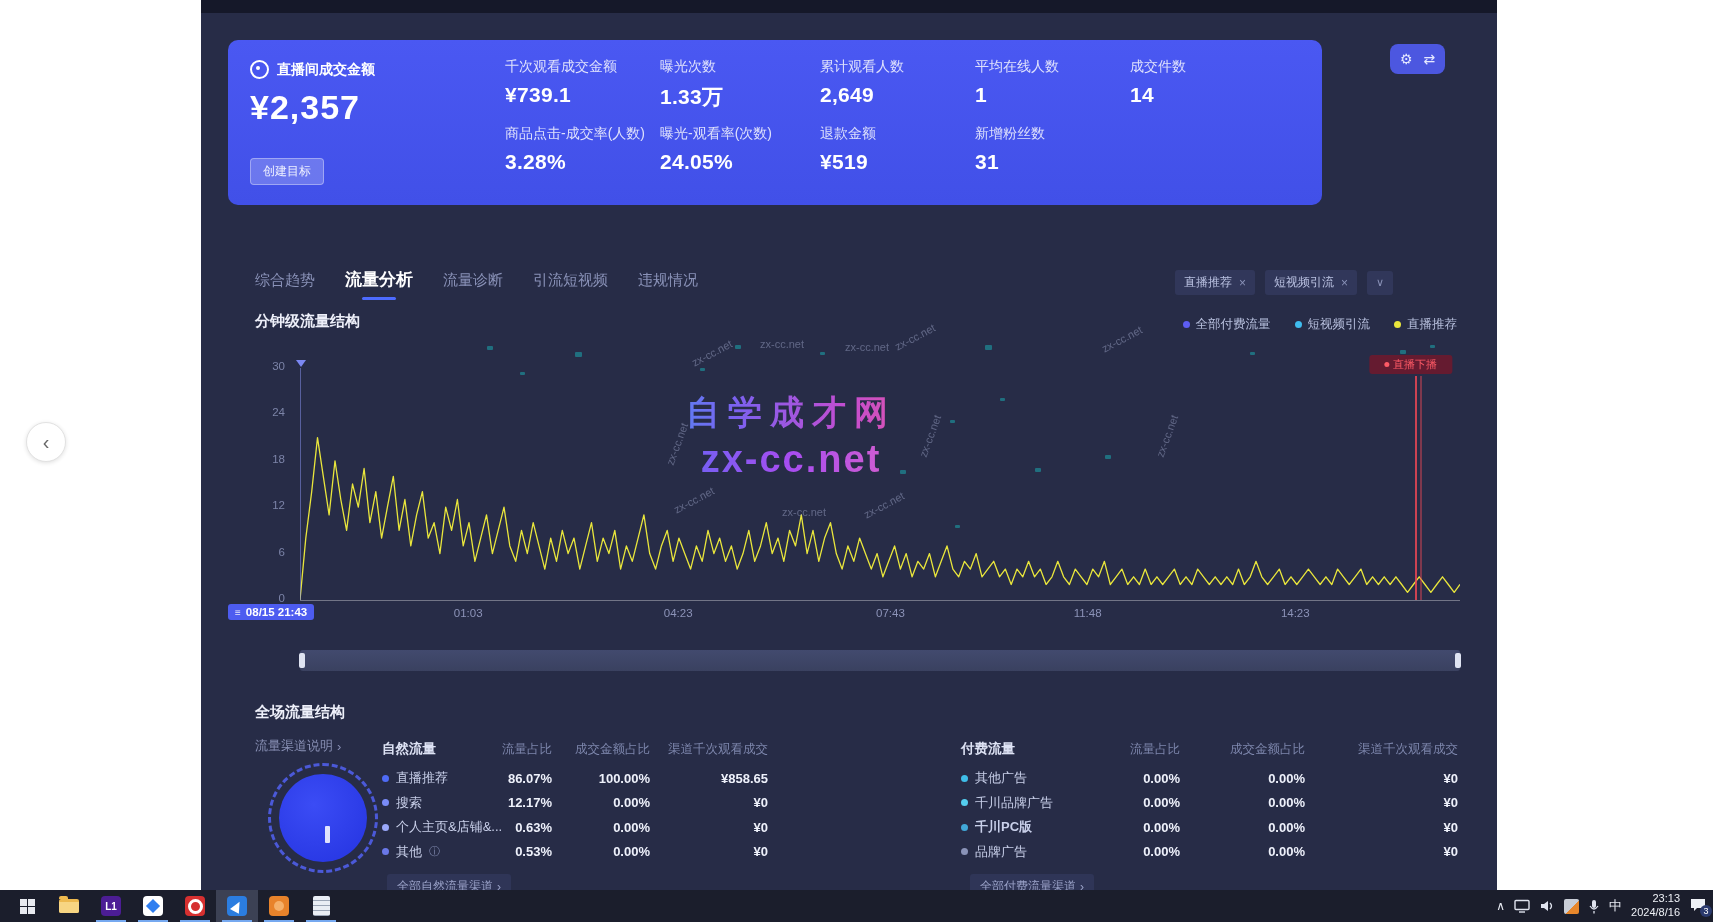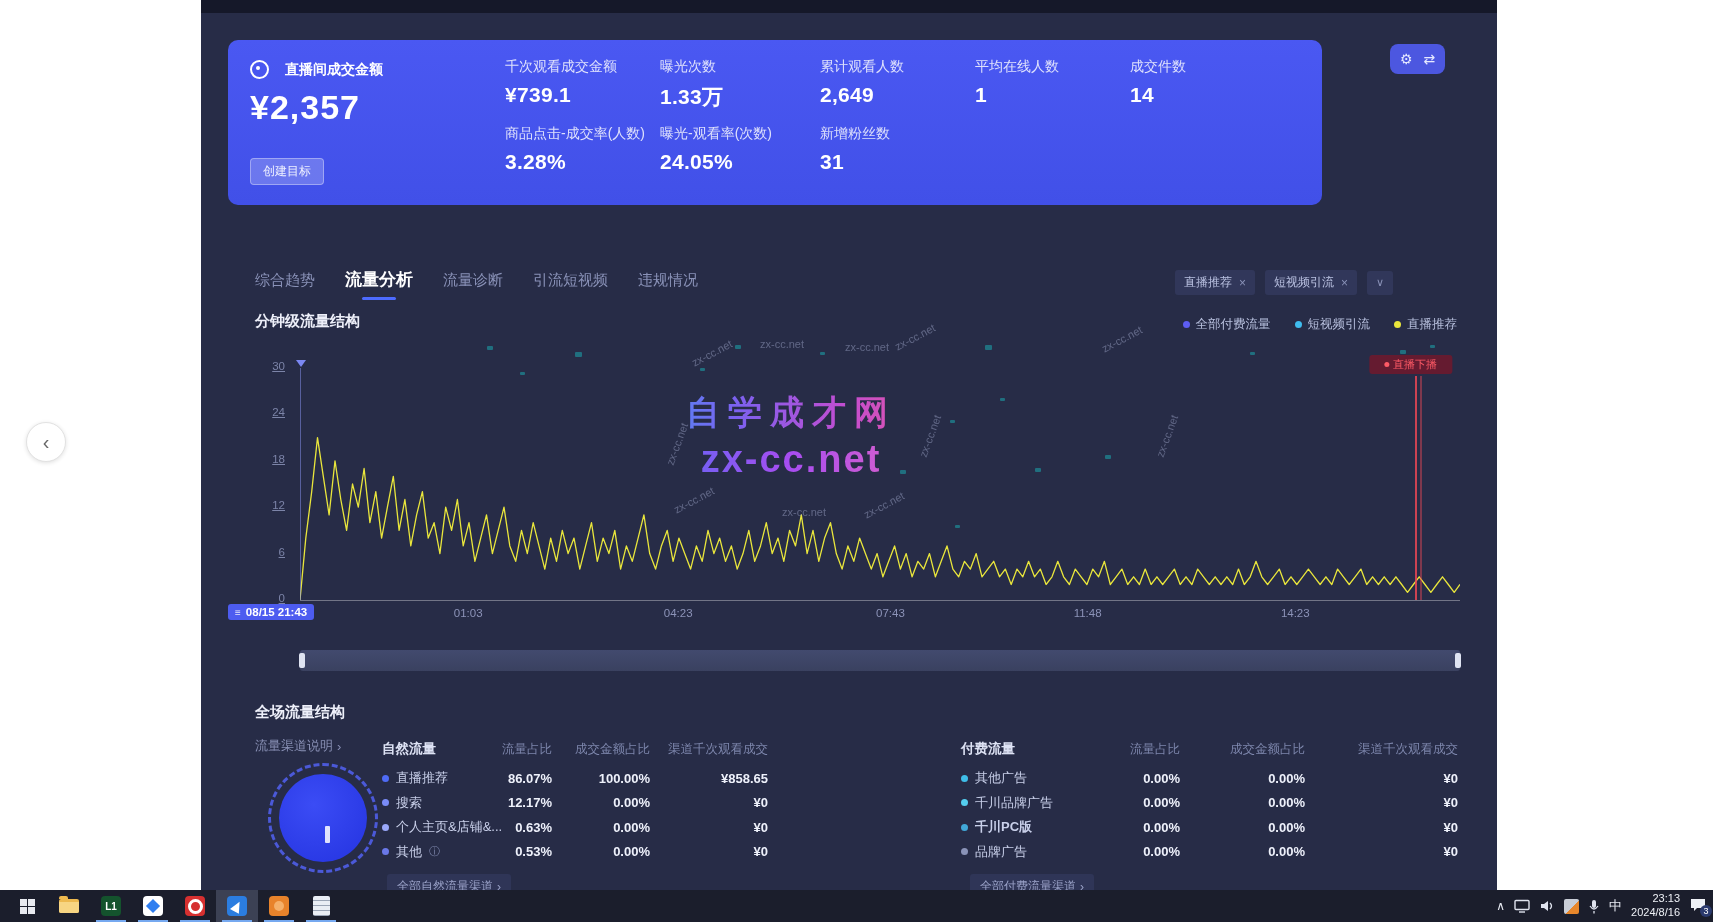--- a/index.html
+++ b/index.html
@@ -11,21 +11,21 @@
     background:#fff;border:1px solid #e2e2e2;box-shadow:0 1px 4px rgba(0,0,0,.12);
     display:flex;align-items:center;justify-content:center;color:#666;font-size:20px;cursor:pointer;}
 
   
   .app{position:absolute;left:201px;top:0;width:1296px;height:890px;background:#272c47;overflow:hidden;}
   .top-strip{position:absolute;left:0;top:0;width:100%;height:13px;background:#151829;}
 
   
   .hero{position:absolute;left:27px;top:40px;width:1094px;height:165px;background:#4553ef;
     background:linear-gradient(180deg,#4a58f2,#4150e8);border-radius:10px;color:#fff;}
-  .hero-title-row{position:absolute;left:22px;top:20px;display:flex;align-items:center;gap:16px;
+  .hero-title-row{position:absolute;left:22px;top:20px;display:flex;align-items:center;gap:8px;
     font-size:14px;font-weight:700;}
   .compass{width:15px;height:15px;border-radius:50%;border:2px solid #fff;position:relative;}
   .compass::after{content:"";position:absolute;left:3.5px;top:3.5px;width:4px;height:4px;border-radius:50%;background:#fff;}
   .hero-amount{position:absolute;left:22px;top:48px;font-size:34px;font-weight:700;letter-spacing:1px;}
   .goal-btn{position:absolute;left:22px;top:118px;font-size:12px;color:#eef0ff;
     background:rgba(255,255,255,.22);border:1px solid rgba(255,255,255,.35);border-radius:4px;
     padding:4px 12px;cursor:pointer;}
   .hero-grid{position:absolute;left:277px;top:18px;display:grid;
     grid-template-columns:155px 160px 155px 155px 150px;grid-auto-rows:auto;row-gap:14px;}
   .metric .m-label{font-size:14px;color:rgba(255,255,255,.82);}
@@ -47,21 +47,21 @@
     justify-content:center;color:#8a92b8;font-size:11px;cursor:pointer;}
 
   
   .chart-title{position:absolute;left:54px;top:312px;font-size:15px;font-weight:700;color:#eef0fa;}
   .legend{position:absolute;right:40px;top:316px;display:flex;gap:24px;}
   .lg-item{display:flex;align-items:center;gap:6px;font-size:12.5px;color:#b8c0de;cursor:pointer;}
   .lg-dot{width:7px;height:7px;border-radius:50%;}
   .plot{position:absolute;left:99px;top:368px;width:1160px;height:232px;
     border-bottom:1px solid rgba(255,255,255,.35);}
   .yaxis{position:absolute;left:52px;top:368px;width:40px;height:232px;}
-  .ytick{position:absolute;right:8px;width:32px;text-align:right;font-size:11.5px;color:#7c84a8;text-decoration:underline;}
+  .ytick{position:absolute;right:8px;width:32px;text-align:right;font-size:11.5px;color:#7c84a8;}
   .xaxis{position:absolute;left:99px;top:600px;width:1160px;height:26px;}
   .xtick{position:absolute;top:7px;transform:translateX(-50%);font-size:11.5px;color:#8c93b8;white-space:nowrap;}
   .xtick.first{transform:none;left:-72px !important;top:4px;background:#4d5cf0;color:#fff;
     border-radius:3px;padding:2px 7px;font-weight:700;display:flex;align-items:center;gap:5px;}
   .xtick.first .h{font-weight:400;font-size:10px;opacity:.85;}
   .start-cursor{position:absolute;left:0;top:0;width:1px;height:232px;background:rgba(130,140,230,.55);}
   .start-tri{position:absolute;left:-4px;top:-8px;width:0;height:0;
     border-left:5px solid transparent;border-right:5px solid transparent;border-top:7px solid #7b87f2;}
   .red-line{position:absolute;top:8px;width:2px;height:224px;background:rgba(235,70,85,.85);
     box-shadow:5px 0 0 rgba(235,70,85,.45);}
@@ -178,20 +178,24 @@
   </div>
           <div class="metric">
     <div class="m-label">商品点击-成交率(人数)</div>
     <div class="m-value">3.28%</div>
   </div>
           <div class="metric">
     <div class="m-label">曝光-观看率(次数)</div>
     <div class="m-value">24.05%</div>
   </div>
           <div class="metric">
+    <div class="m-label">退款金额</div>
+    <div class="m-value">¥519</div>
+  </div>
+          <div class="metric">
     <div class="m-label">新增粉丝数</div>
     <div class="m-value">31</div>
   </div>
         </div>
     </div>
     <div class="hero-tools">
       <span>⚙</span>
       <span>⇄</span>
     </div>
 
@@ -409,21 +413,21 @@
             <i></i>
             <i></i>
             <i></i>
             <i></i>
           </div>
         </div>
         <div class="tbi">
           <div class="folder"></div>
         </div>
         <div class="tbi run">
-          <div class="sq" style="background: #14532d;">
+          <div class="sq" style="background: #4c1d95;">
             <span class="g">L1</span>
           </div>
         </div>
         <div class="tbi run">
           <div class="sq" style="background: rgb(255, 255, 255);">
             <div class="diamond"></div>
           </div>
         </div>
         <div class="tbi run">
           <div class="sq" style="background: rgb(214, 48, 48);">

